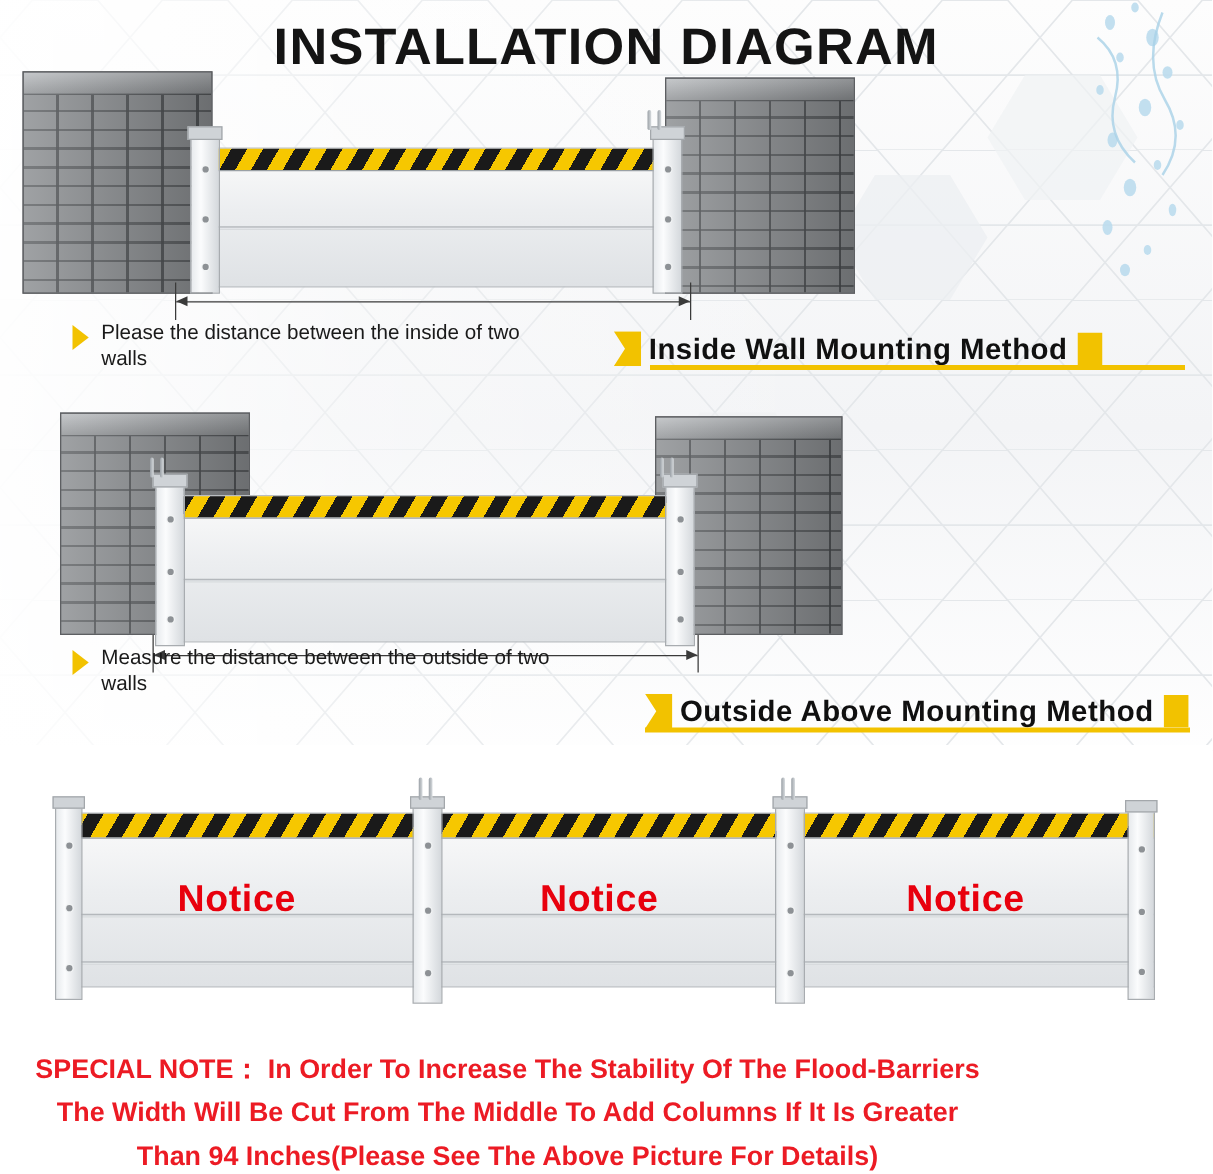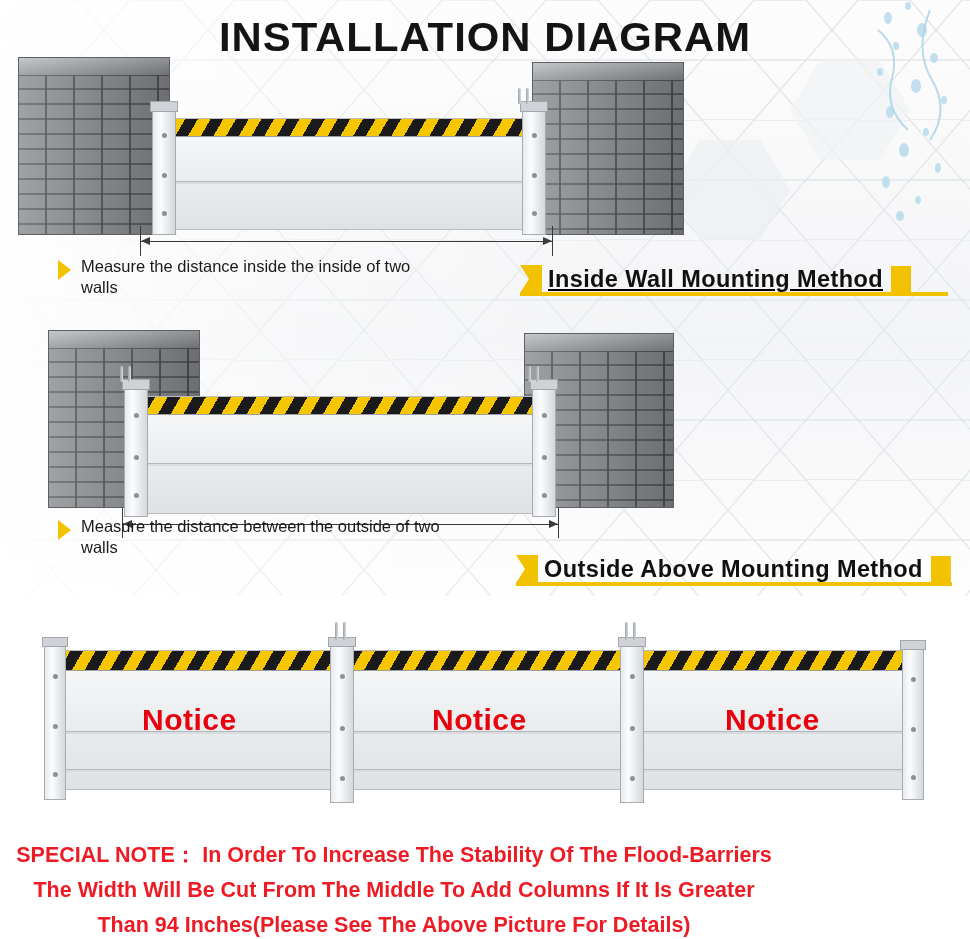--- a/index.html
+++ b/index.html
@@ -241,21 +241,21 @@
     position: absolute;
     color: #e8000d;
     font-weight: bold;
     font-size: 30px;
     letter-spacing: .5px;
   }
 
   
   .special-note {
     position: absolute;
-    left: 0;
+    left: 12px;
     width: 788px;
     text-align: center;
     color: #ec1b24;
     font-weight: bold;
     font-size: 21.5px;
     line-height: 35px;
   }
 </style>
 </head>
 <body>
@@ -349,24 +349,24 @@
   </div>
 
   <div class="dimtick" style="left:140px;top:226px;height:30px;"></div>
   <div class="dimtick" style="left:552px;top:226px;height:30px;"></div>
   <div class="dimline" style="left:141px;top:241px;width:411px;"></div>
   <div class="arrowL" style="left:141px;top:237px;"></div>
   <div class="arrowR" style="left:543px;top:237px;"></div>
 
   <div class="callout" style="left:58px;top:256px;width:370px;">
     <div class="chev"></div>
-    <div class="callout-text">Measure the distance inside the inside of two walls</div>
-  </div>
-
-  <div class="banner" style="left:520px;top:265px;text-decoration:underline;">
+    <div class="callout-text">Please the distance between the inside of two walls</div>
+  </div>
+
+  <div class="banner" style="left:491px;top:265px;">
     <div class="lbar"></div>
     <div class="label">Inside Wall  Mounting  Method</div>
     <div class="rtail"></div>
   </div>
   <div class="banner-underline" style="left:520px;top:292px;width:428px;"></div>
 
   <div class="brick" style="left:48px;top:330px;width:152px;height:178px;">
     <div class="face"></div>
       <div class="top"></div>
       <div class="shade"></div>

